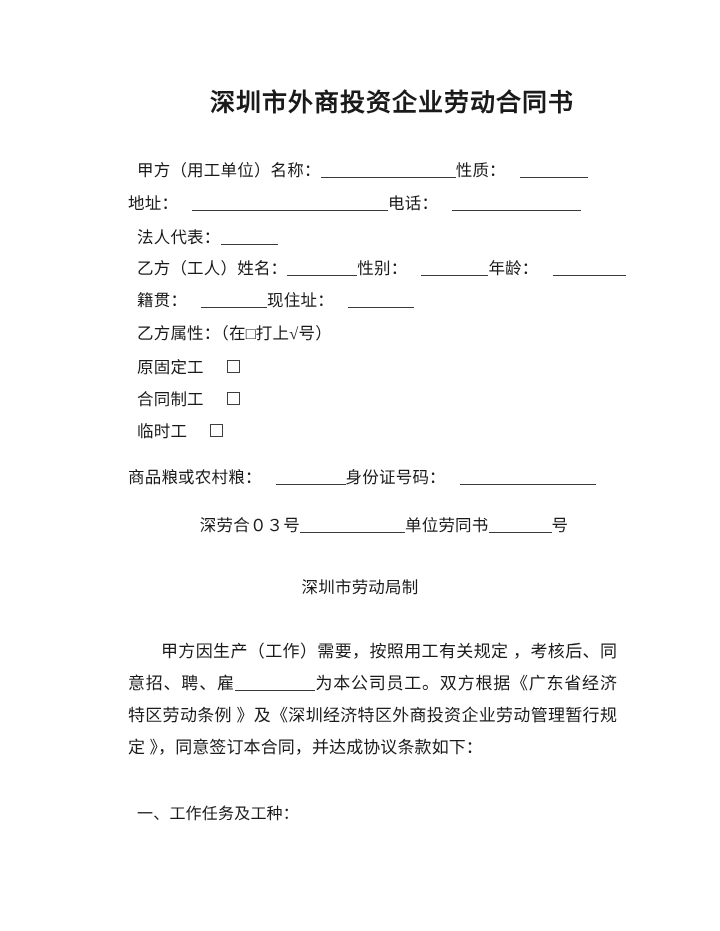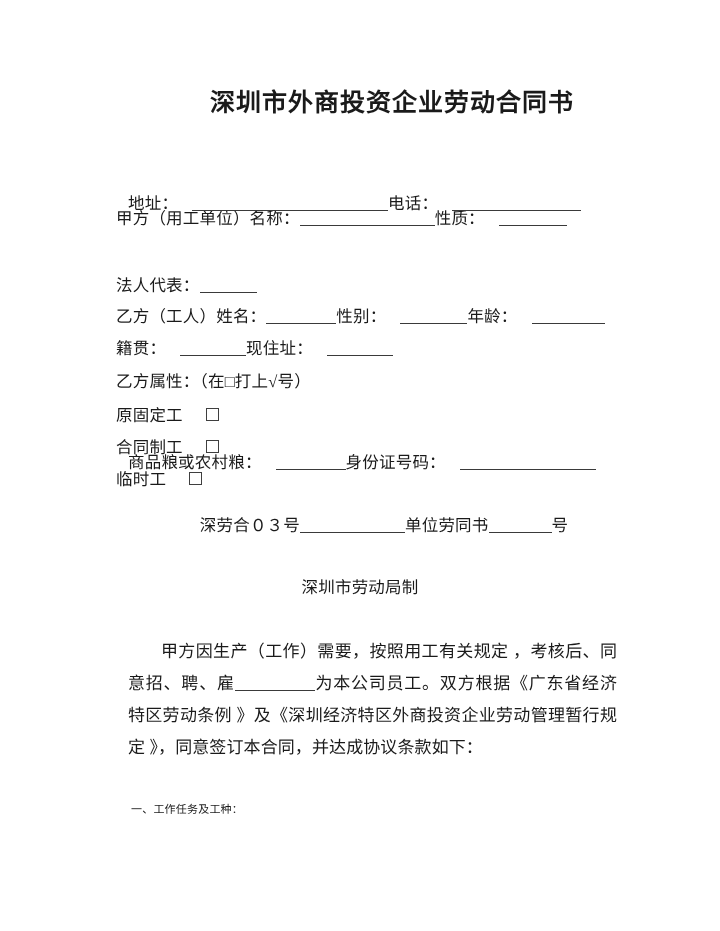--- a/index.html
+++ b/index.html
@@ -39,21 +39,21 @@
 
   
   .form-line {
     position: absolute;
     left: 128px;
     font-size: 16.5px;
     line-height: 20px;
     white-space: nowrap;
     letter-spacing: 0.2px;
   }
-  .form-line.indent-1 { left: 116px; margin-top: 48px; }
+  .form-line.indent-1 { left: 137px; }
 
   
   .blank {
     display: inline-block;
     border-bottom: 1.4px solid #3a3a3a;
     height: 15px;
     vertical-align: -2px;
   }
 
   .cb {
@@ -87,22 +87,22 @@
     font-size: 17px;
     line-height: 32px;
     text-align: justify;
     text-justify: inter-ideograph;
     letter-spacing: 0.1px;
   }
   .body-para .lead { padding-left: 33px; }
 
   .section-head {
     position: absolute;
-    left: 131px;
-    font-size: 11px;
+    left: 137px;
+    font-size: 16px;
     white-space: nowrap;
     letter-spacing: 0.2px;
   }
 </style>
 </head>
 <body>
 
 <div class="page">
 
   <div class="doc-title">深圳市外商投资企业劳动合同书</div>
@@ -136,21 +136,21 @@
   </div>
 
   <div class="form-line indent-1" style="top:390px;">
     <span>合同制工</span><span class="gap-md"></span><span class="cb"></span>
   </div>
 
   <div class="form-line indent-1" style="top:422px;">
     <span>临时工</span><span class="gap-md"></span><span class="cb"></span>
   </div>
 
-  <div class="form-line" style="top:453px;">
+  <div class="form-line" style="top:468px;">
     <span>商品粮或农村粮：</span><span class="gap-sm"></span><span class="blank" style="width:70px;"></span><span>身份证号码：</span><span class="gap-sm"></span><span class="blank" style="width:136px;"></span>
   </div>
 
   <div class="center-line" style="top:512px;padding-left:24px;">
     <span>深劳合０３号</span><span class="blank" style="width:105px;"></span><span>单位劳同书</span><span class="blank" style="width:63px;"></span><span>号</span>
   </div>
 
   <div class="center-line" style="top:574px;">深圳市劳动局制</div>
 
   <div class="body-para" style="top:636px;">

